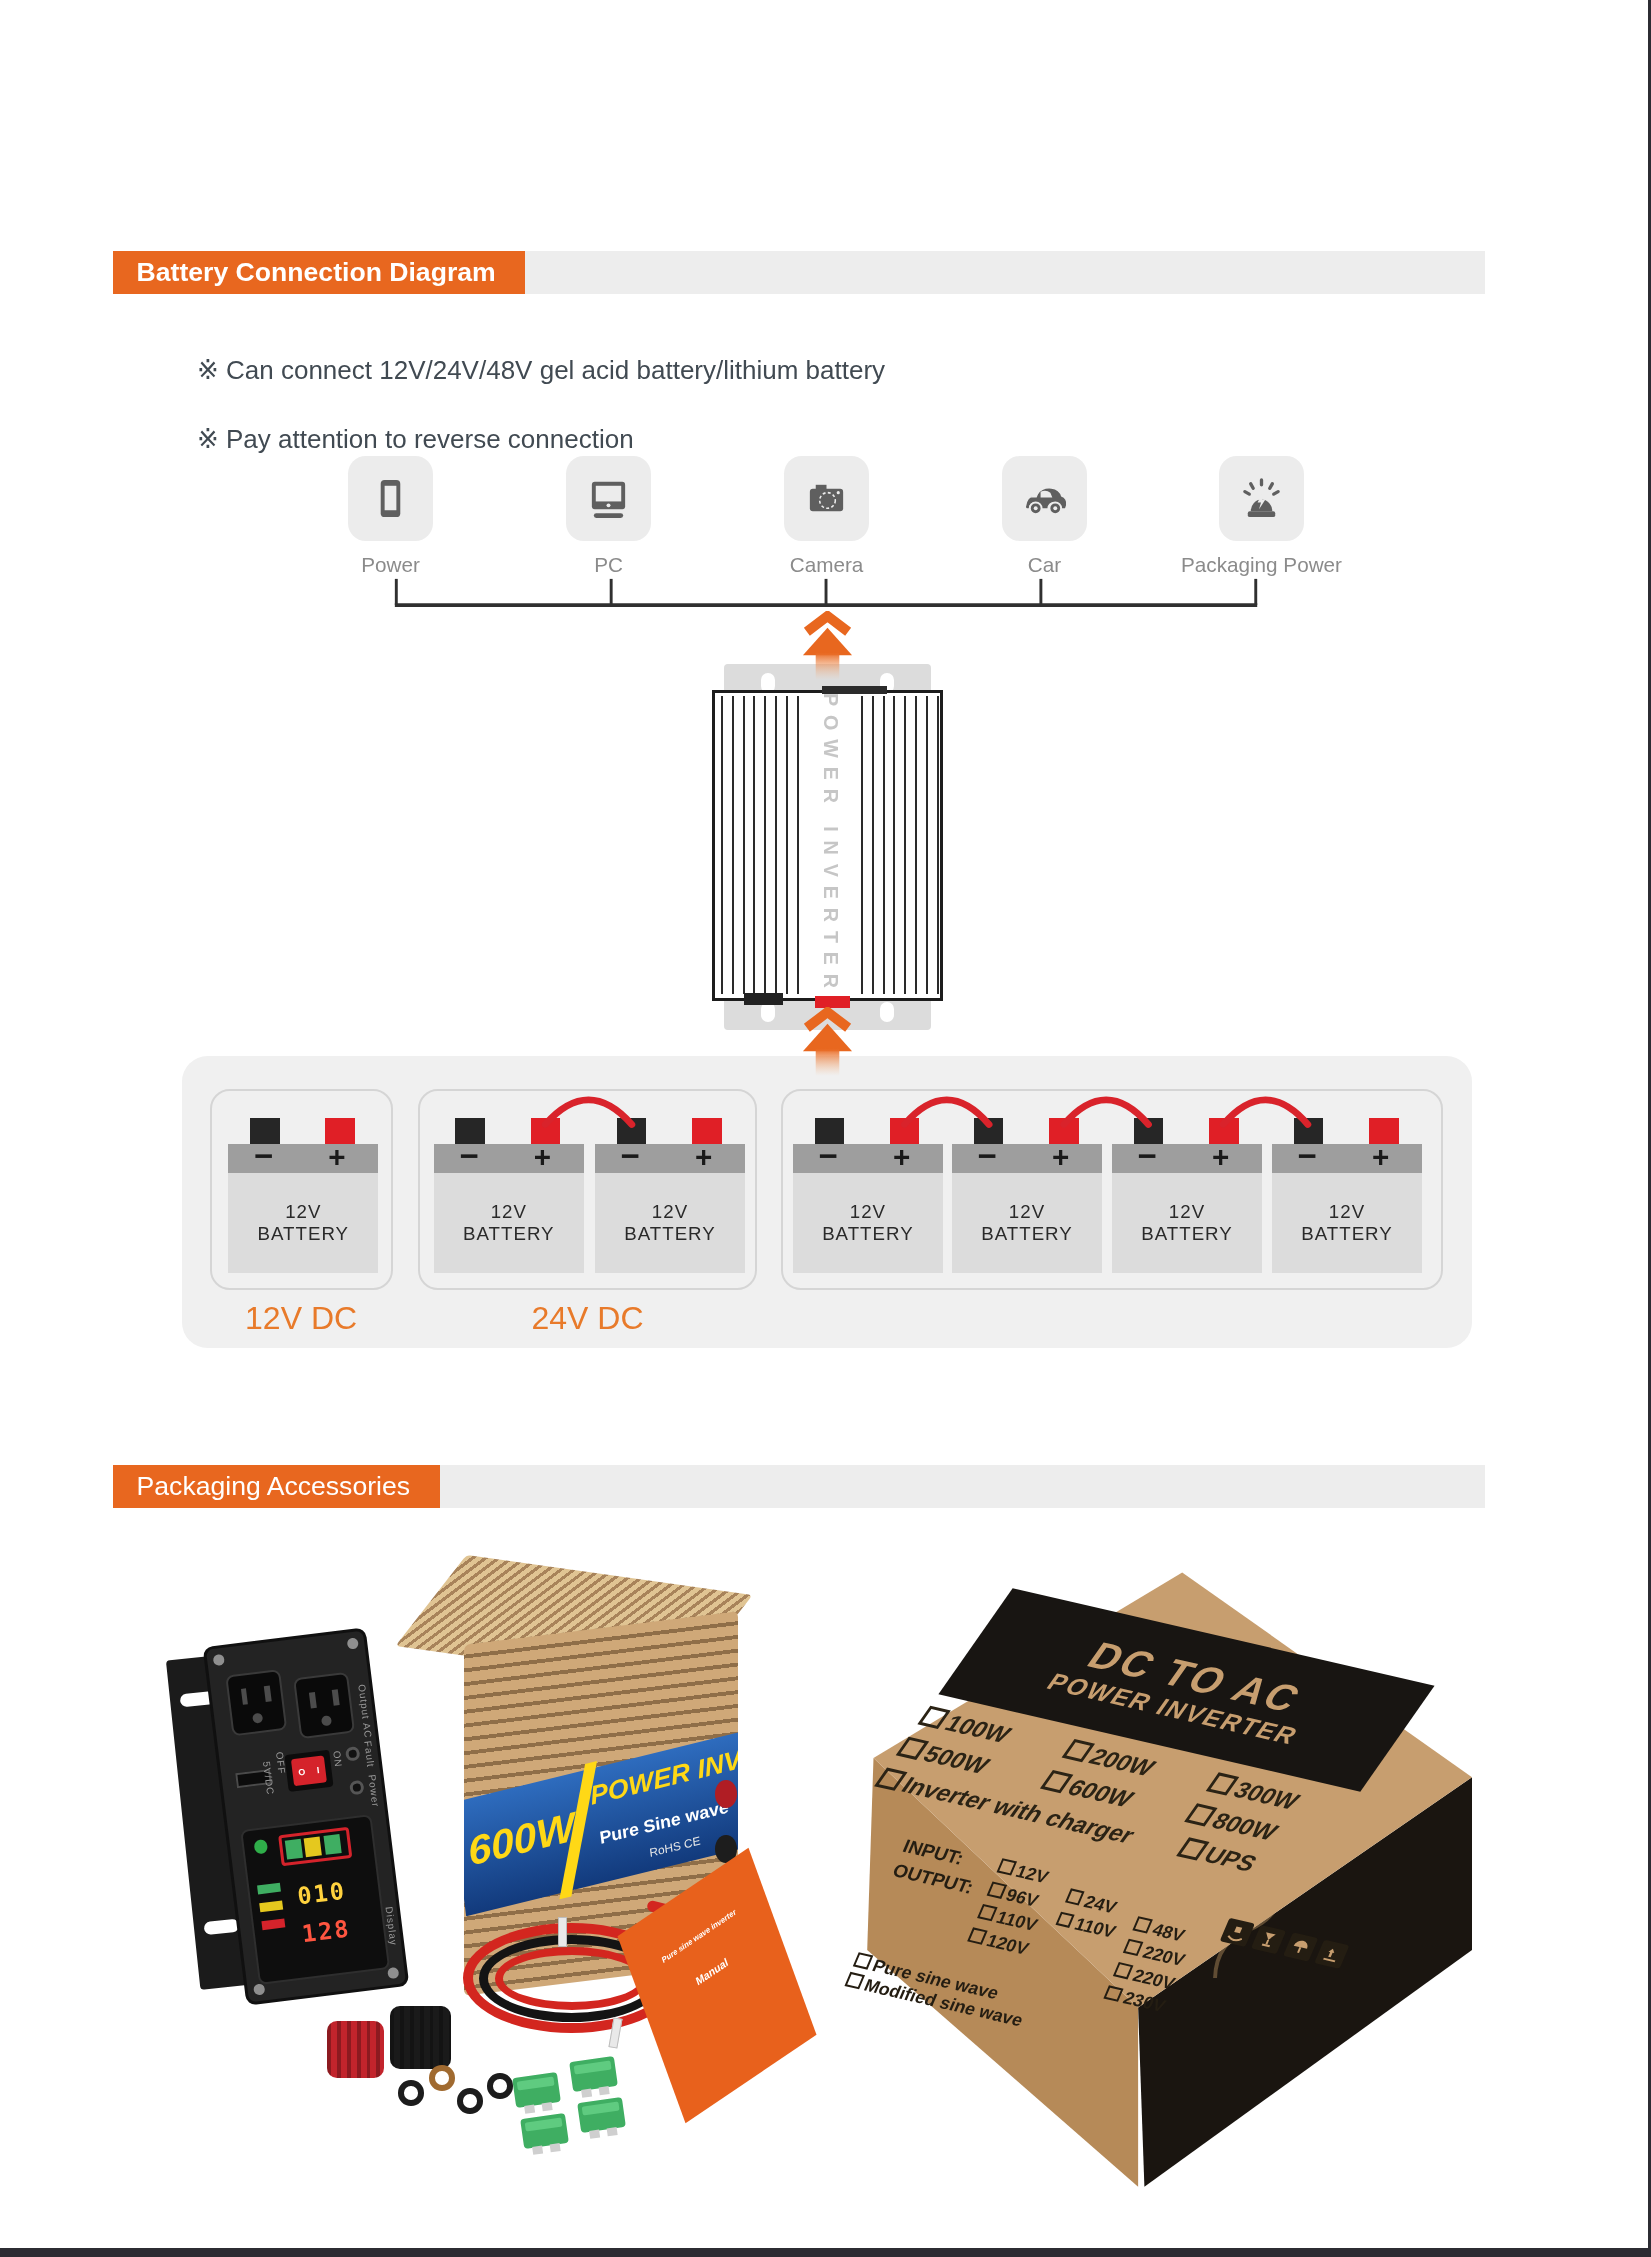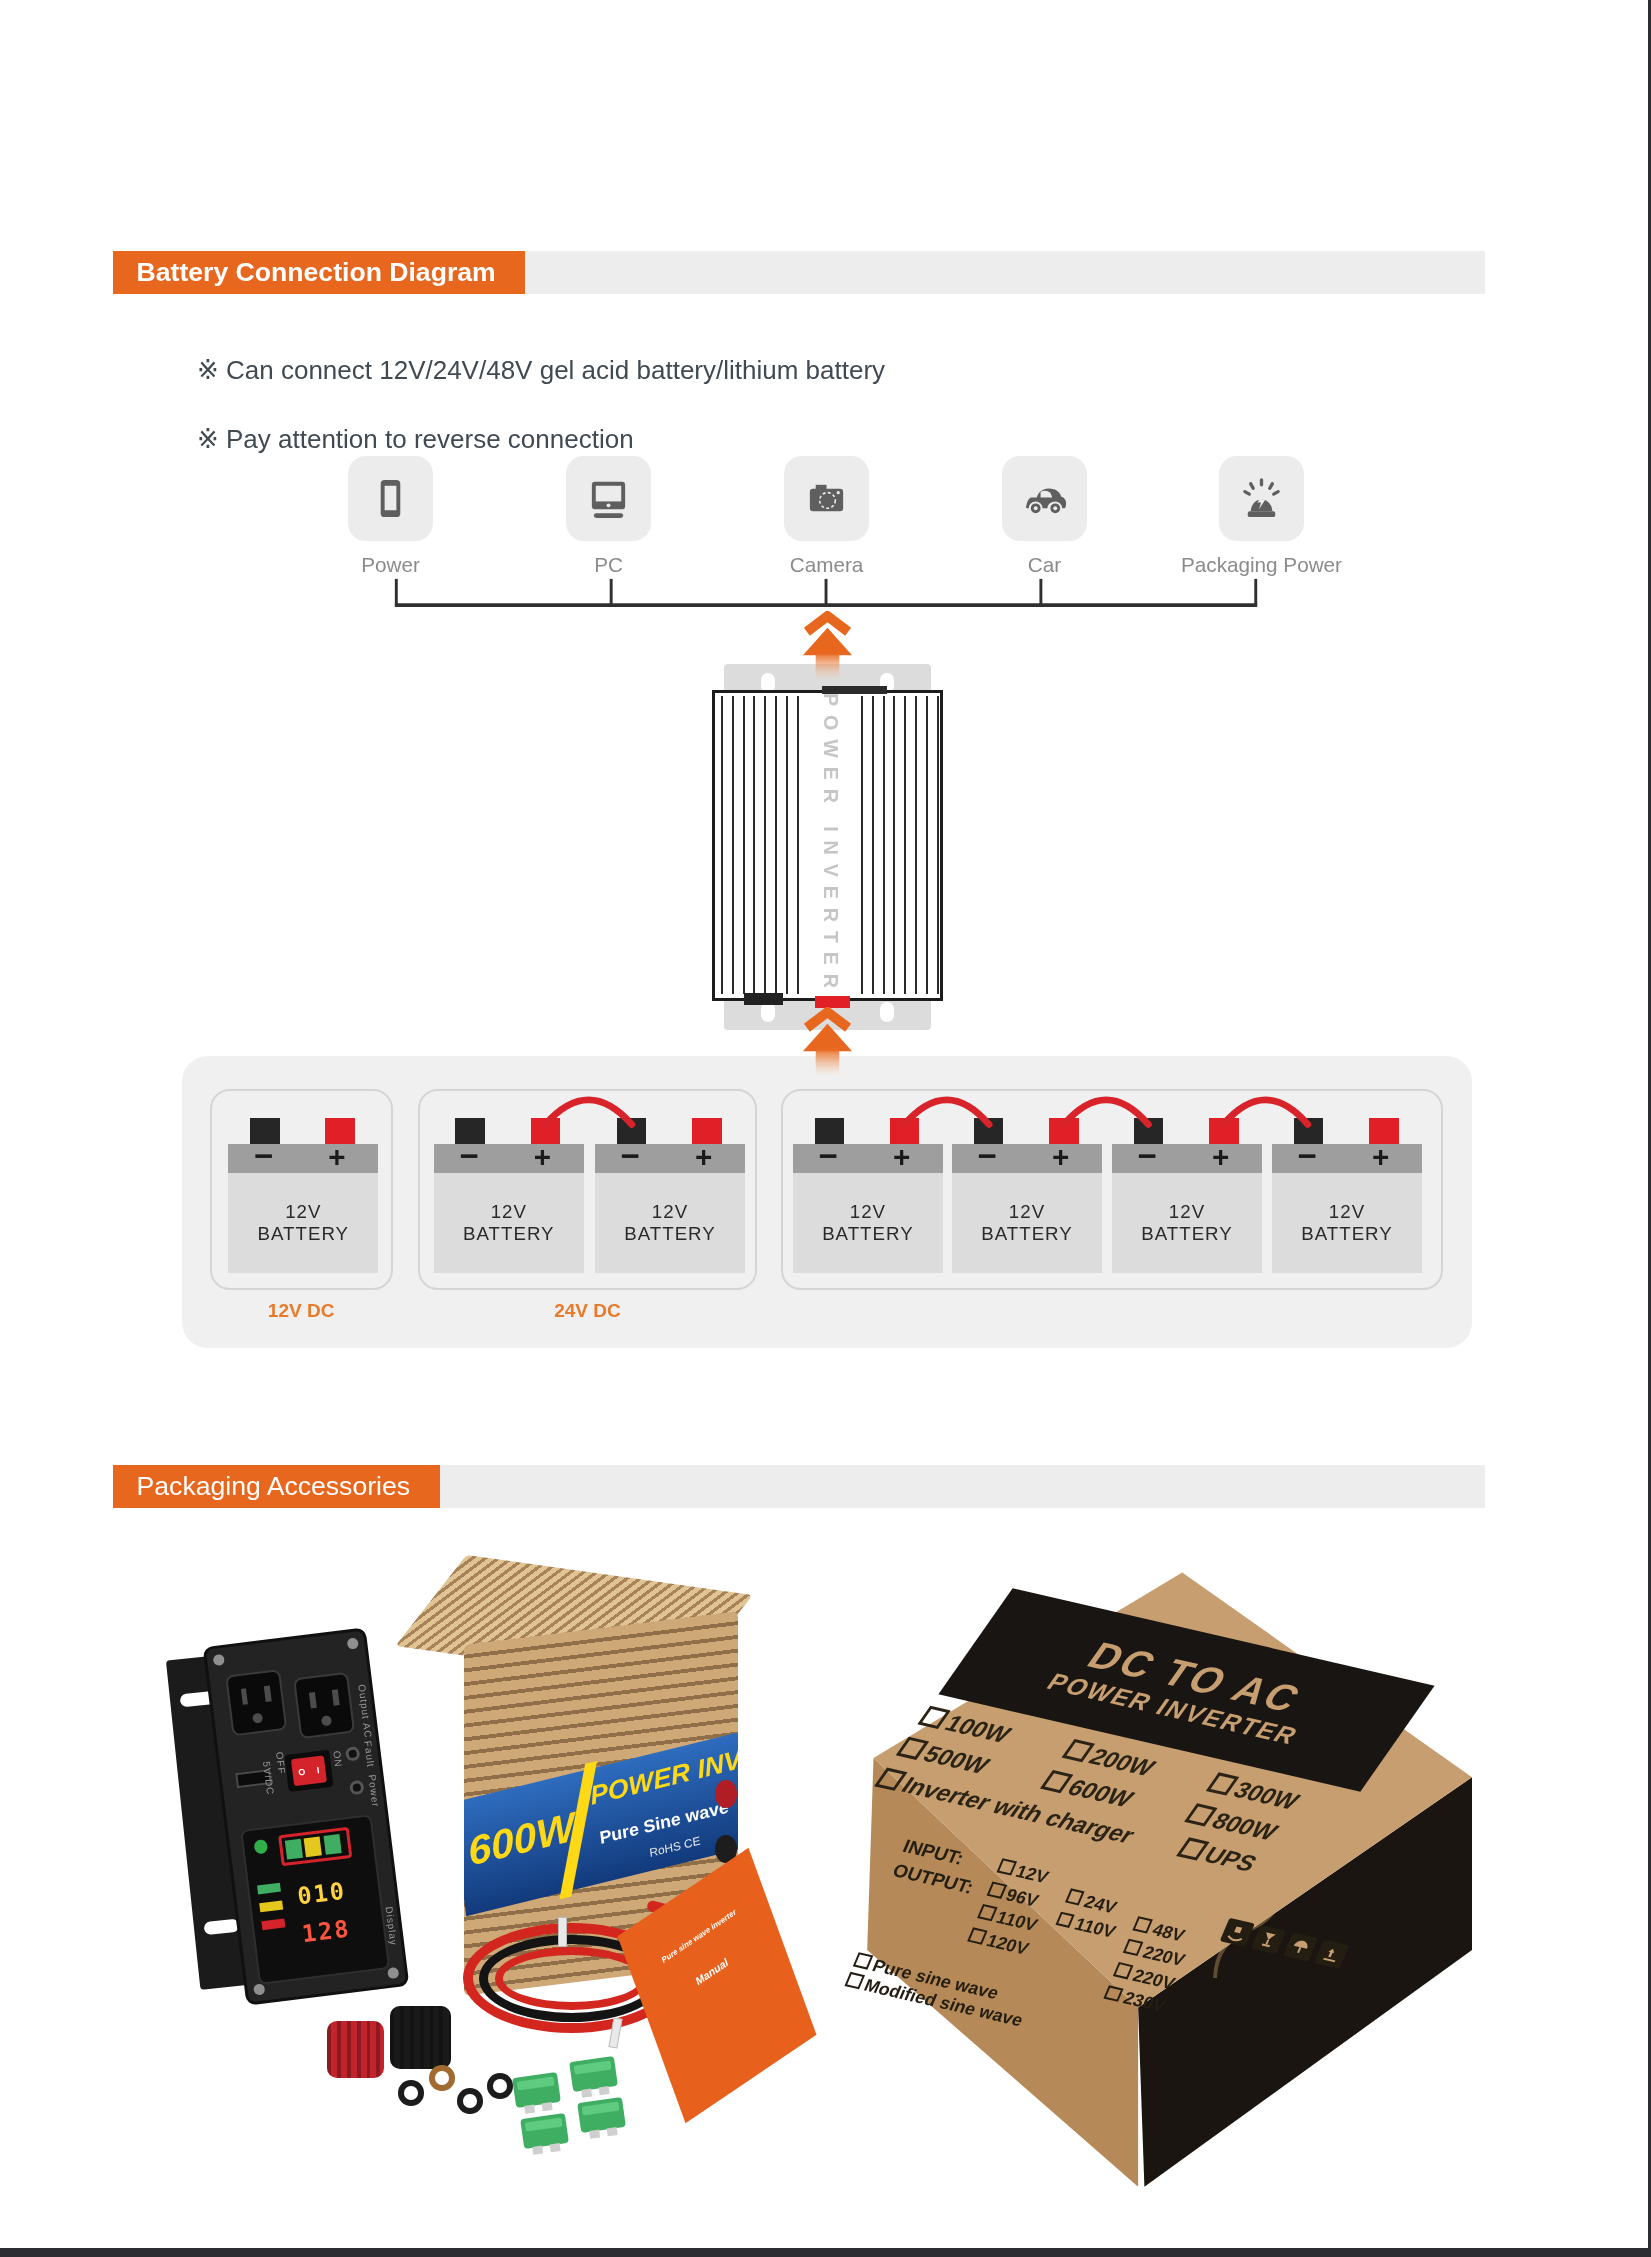--- a/index.html
+++ b/index.html
@@ -47,21 +47,21 @@
   .inv .tab-top { position:absolute; left:110px; top:21.7px; width:65px; height:7.9px; background:#2b2b2b; }
   .inv .term-b { position:absolute; left:31.5px; top:329px; width:39px; height:11.8px; background:#222; }
   .inv .term-r { position:absolute; left:103px; top:332px; width:35px; height:11.8px; background:#e01f26; }
 
   
   .bat-panel { position:absolute; left:182px; top:1056px; width:1290px; height:292px; background:#f0f0f0; border-radius:25.6px; }
   .bat-group { position:absolute; top:32.5px; height:201px; border:2px solid #d5d5d5; border-radius:19.7px; }
   #grp0 { left:27.6px;  width:183px; }
   #grp1 { left:236px; width:339px; }
   #grp2 { left:599px; width:662px; }
-  .grp-label { position:absolute; top:244px; font-size:19px; font-weight:bold; color:#e87a2a; text-align:center; }
+  .grp-label { position:absolute; top:244px; font-size:32px; font-weight:normal; color:#e87a2a; text-align:center; }
   #gl0 { left:27.6px;  width:183px; }
   #gl1 { left:236px; width:339px; }
   #gl2 { left:599px; width:662px; }
 
   .battery { position:absolute; top:27.6px; width:150px; height:156px; }
   .battery .t-minus,.battery .t-plus { position:absolute; top:0; width:29.6px; height:27.6px; }
   .battery .t-minus { left:21.7px; background:#262626; }
   .battery .t-plus  { left:97px; background:#e01f26; }
   .battery .strip { position:absolute; top:25.6px; left:0; width:150px; height:29.6px; background:#9e9e9e; color:#1a1a1a; }
   .battery .strip .m { position:absolute; left:25.6px; top:-6.9px; font-size:33px; font-weight:bold; }

